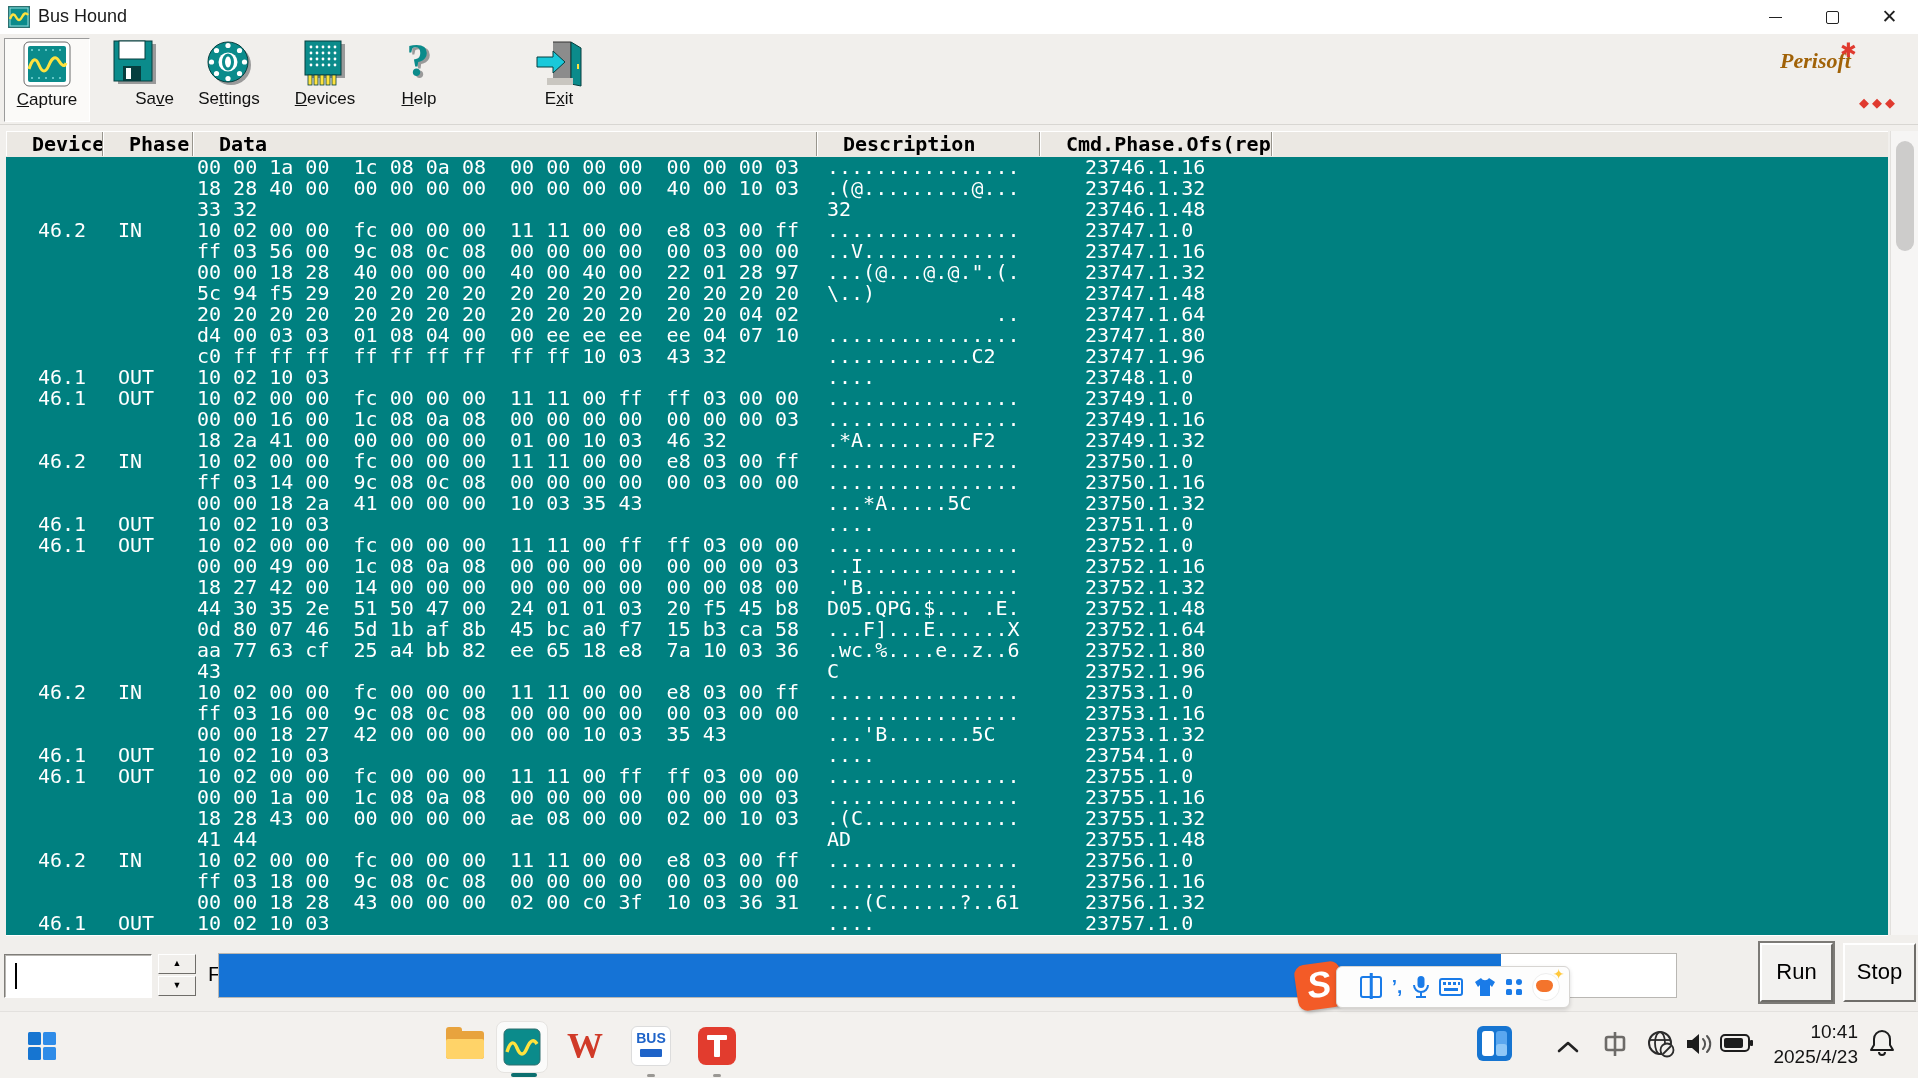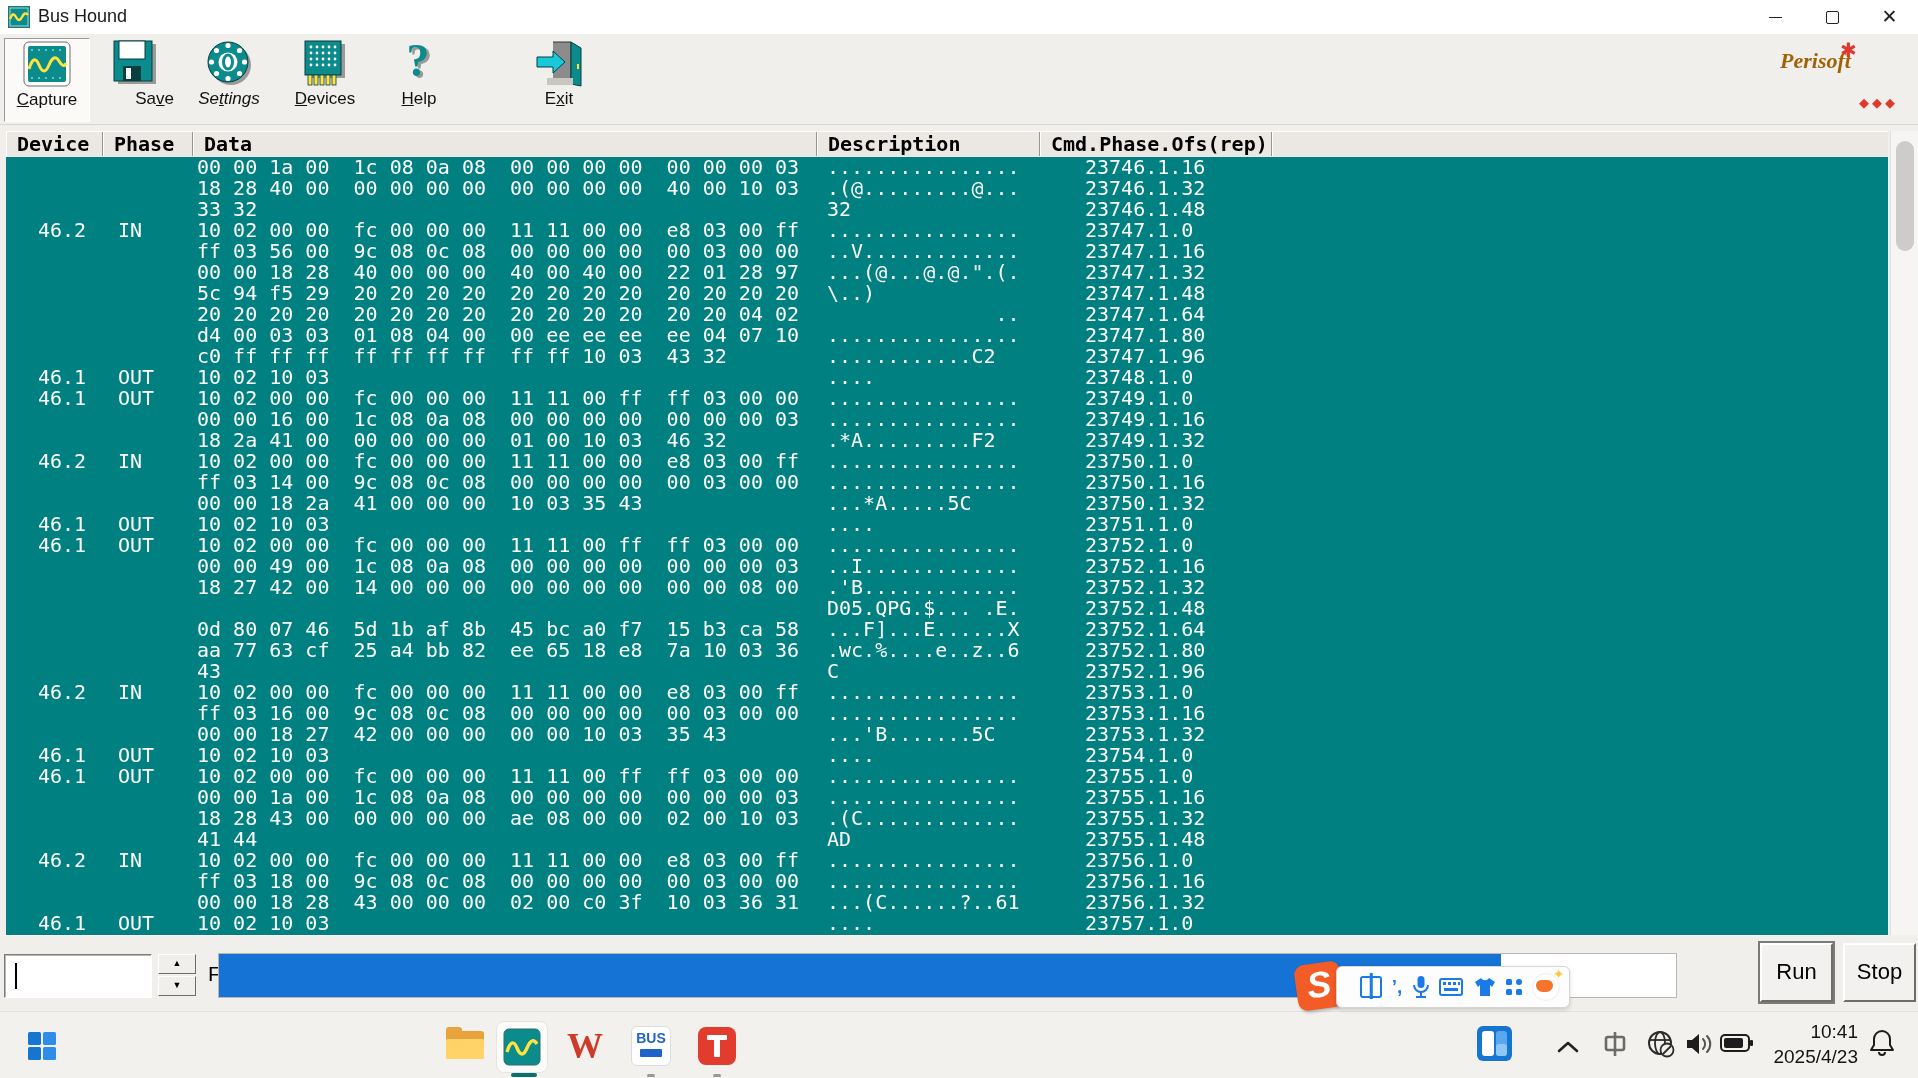--- a/index.html
+++ b/index.html
@@ -14,29 +14,29 @@
   #btn-min .bar{display:inline-block;width:13px;height:1.5px;background:#222;vertical-align:middle;}
   #btn-max .box{display:inline-block;width:11px;height:11px;border:1.5px solid #222;border-radius:2px;vertical-align:middle;}
   #btn-close .x{font-size:19px;}
   
   #toolbar{position:absolute;left:0;top:34px;width:1918px;height:90px;background:#f1efec;border-bottom:1px solid #d8d6d2;}
   .tbtn{position:absolute;top:4px;height:82px;text-align:center;color:#111;}
   .tbtn .ticon{display:block;margin:2px auto 0 auto;}
   .tbtn .tlabel{display:block;font-size:17px;margin-top:1px;letter-spacing:0px;}
   .tbtn u{text-decoration:underline;}
   #tb-capture{left:4px;width:84px;background:#fbfaf8;border:1px solid;border-color:#9b9b9b #ffffff #ffffff #9b9b9b;}
-  #tb-save{left:96px;width:78px;text-align:right;} #tb-settings{left:186px;width:86px;font-style:italic;} #tb-devices{left:282px;width:86px;}
+  #tb-save{left:96px;width:78px;text-align:right;} #tb-settings{left:186px;width:86px;} #tb-devices{left:282px;width:86px;}
   #tb-help{left:382px;width:74px;} #tb-exit{left:516px;width:86px;}
   #perisoft{position:absolute;right:18px;top:14px;width:120px;height:58px;}
   #perisoft .ptext{font-family:"Liberation Serif",serif;font-weight:bold;font-style:italic;font-size:22px;color:#a16207;}
   #perisoft .pstar{position:absolute;top:-10px;left:60px;color:#e03a2f;font-size:20px;font-style:normal;}
   #perisoft .pdots{position:absolute;right:2px;bottom:-4px;color:#e03a2f;font-size:13px;letter-spacing:3px;}
   
   #colheader{position:absolute;left:6px;top:131px;width:1882px;height:26px;background:#ebe8e3;border-top:1px solid #ffffff;border-bottom:1px solid #98958d;}
-  .hcell{position:absolute;top:0;height:24px;line-height:24px;font-family:"DejaVu Sans Mono",monospace;font-weight:bold;font-size:20px;color:#000;padding-left:10px;box-sizing:border-box;border-left:1px solid #ffffff;border-right:1px solid #98958d;white-space:pre;overflow:hidden;}
+  .hcell{position:absolute;top:0;height:24px;line-height:24px;font-family:"DejaVu Sans Mono",monospace;font-weight:bold;font-size:20px;color:#000;padding-left:25px;box-sizing:border-box;border-left:1px solid #ffffff;border-right:1px solid #98958d;white-space:pre;overflow:hidden;}
   #hc-device{left:0;width:97px;} #hc-phase{left:97px;width:90px;} #hc-data{left:187px;width:624px;}
   #hc-desc{left:811px;width:223px;} #hc-cmd{left:1034px;width:232px;} #hc-fill{left:1266px;width:616px;border-right:none;}
   
   #list{position:absolute;left:6px;top:157px;width:1882px;height:778px;background:#008080;border-bottom:1px solid #ffffff;overflow:hidden;}
   .drow{position:relative;height:21px;font-family:"DejaVu Sans Mono",monospace;font-size:20px;line-height:21px;color:#ffffff;white-space:pre;}
   .drow span{position:absolute;top:0;}
   .c-dev{left:32px;} .c-ph{left:112px;} .c-data{left:191px;} .c-desc{left:821px;} .c-cmd{left:1079px;}
   
   #vscroll{position:absolute;left:1890px;top:131px;width:28px;height:804px;background:#f6f5f4;border-left:1px solid #e2e0dd;}
   #vthumb{position:absolute;left:5px;top:10px;width:18px;height:110px;background:#cdcccb;border-radius:9px;}
@@ -411,20 +411,21 @@
       <span class="c-dev"></span>
       <span class="c-ph"></span>
       <span class="c-data">18 27 42 00  14 00 00 00  00 00 00 00  00 00 08 00</span>
       <span class="c-desc">.'B.............</span>
       <span class="c-cmd">23752.1.32</span>
     </div>
 
     <div class="drow">
       <span class="c-dev"></span>
       <span class="c-ph"></span>
+      <span class="c-data">44 30 35 2e  51 50 47 00  24 01 01 03  20 f5 45 b8</span>
       <span class="c-desc">D05.QPG.$... .E.</span>
       <span class="c-cmd">23752.1.48</span>
     </div>
 
     <div class="drow">
       <span class="c-dev"></span>
       <span class="c-ph"></span>
       <span class="c-data">0d 80 07 46  5d 1b af 8b  45 bc a0 f7  15 b3 ca 58</span>
       <span class="c-desc">...F]...E......X</span>
       <span class="c-cmd">23752.1.64</span>

